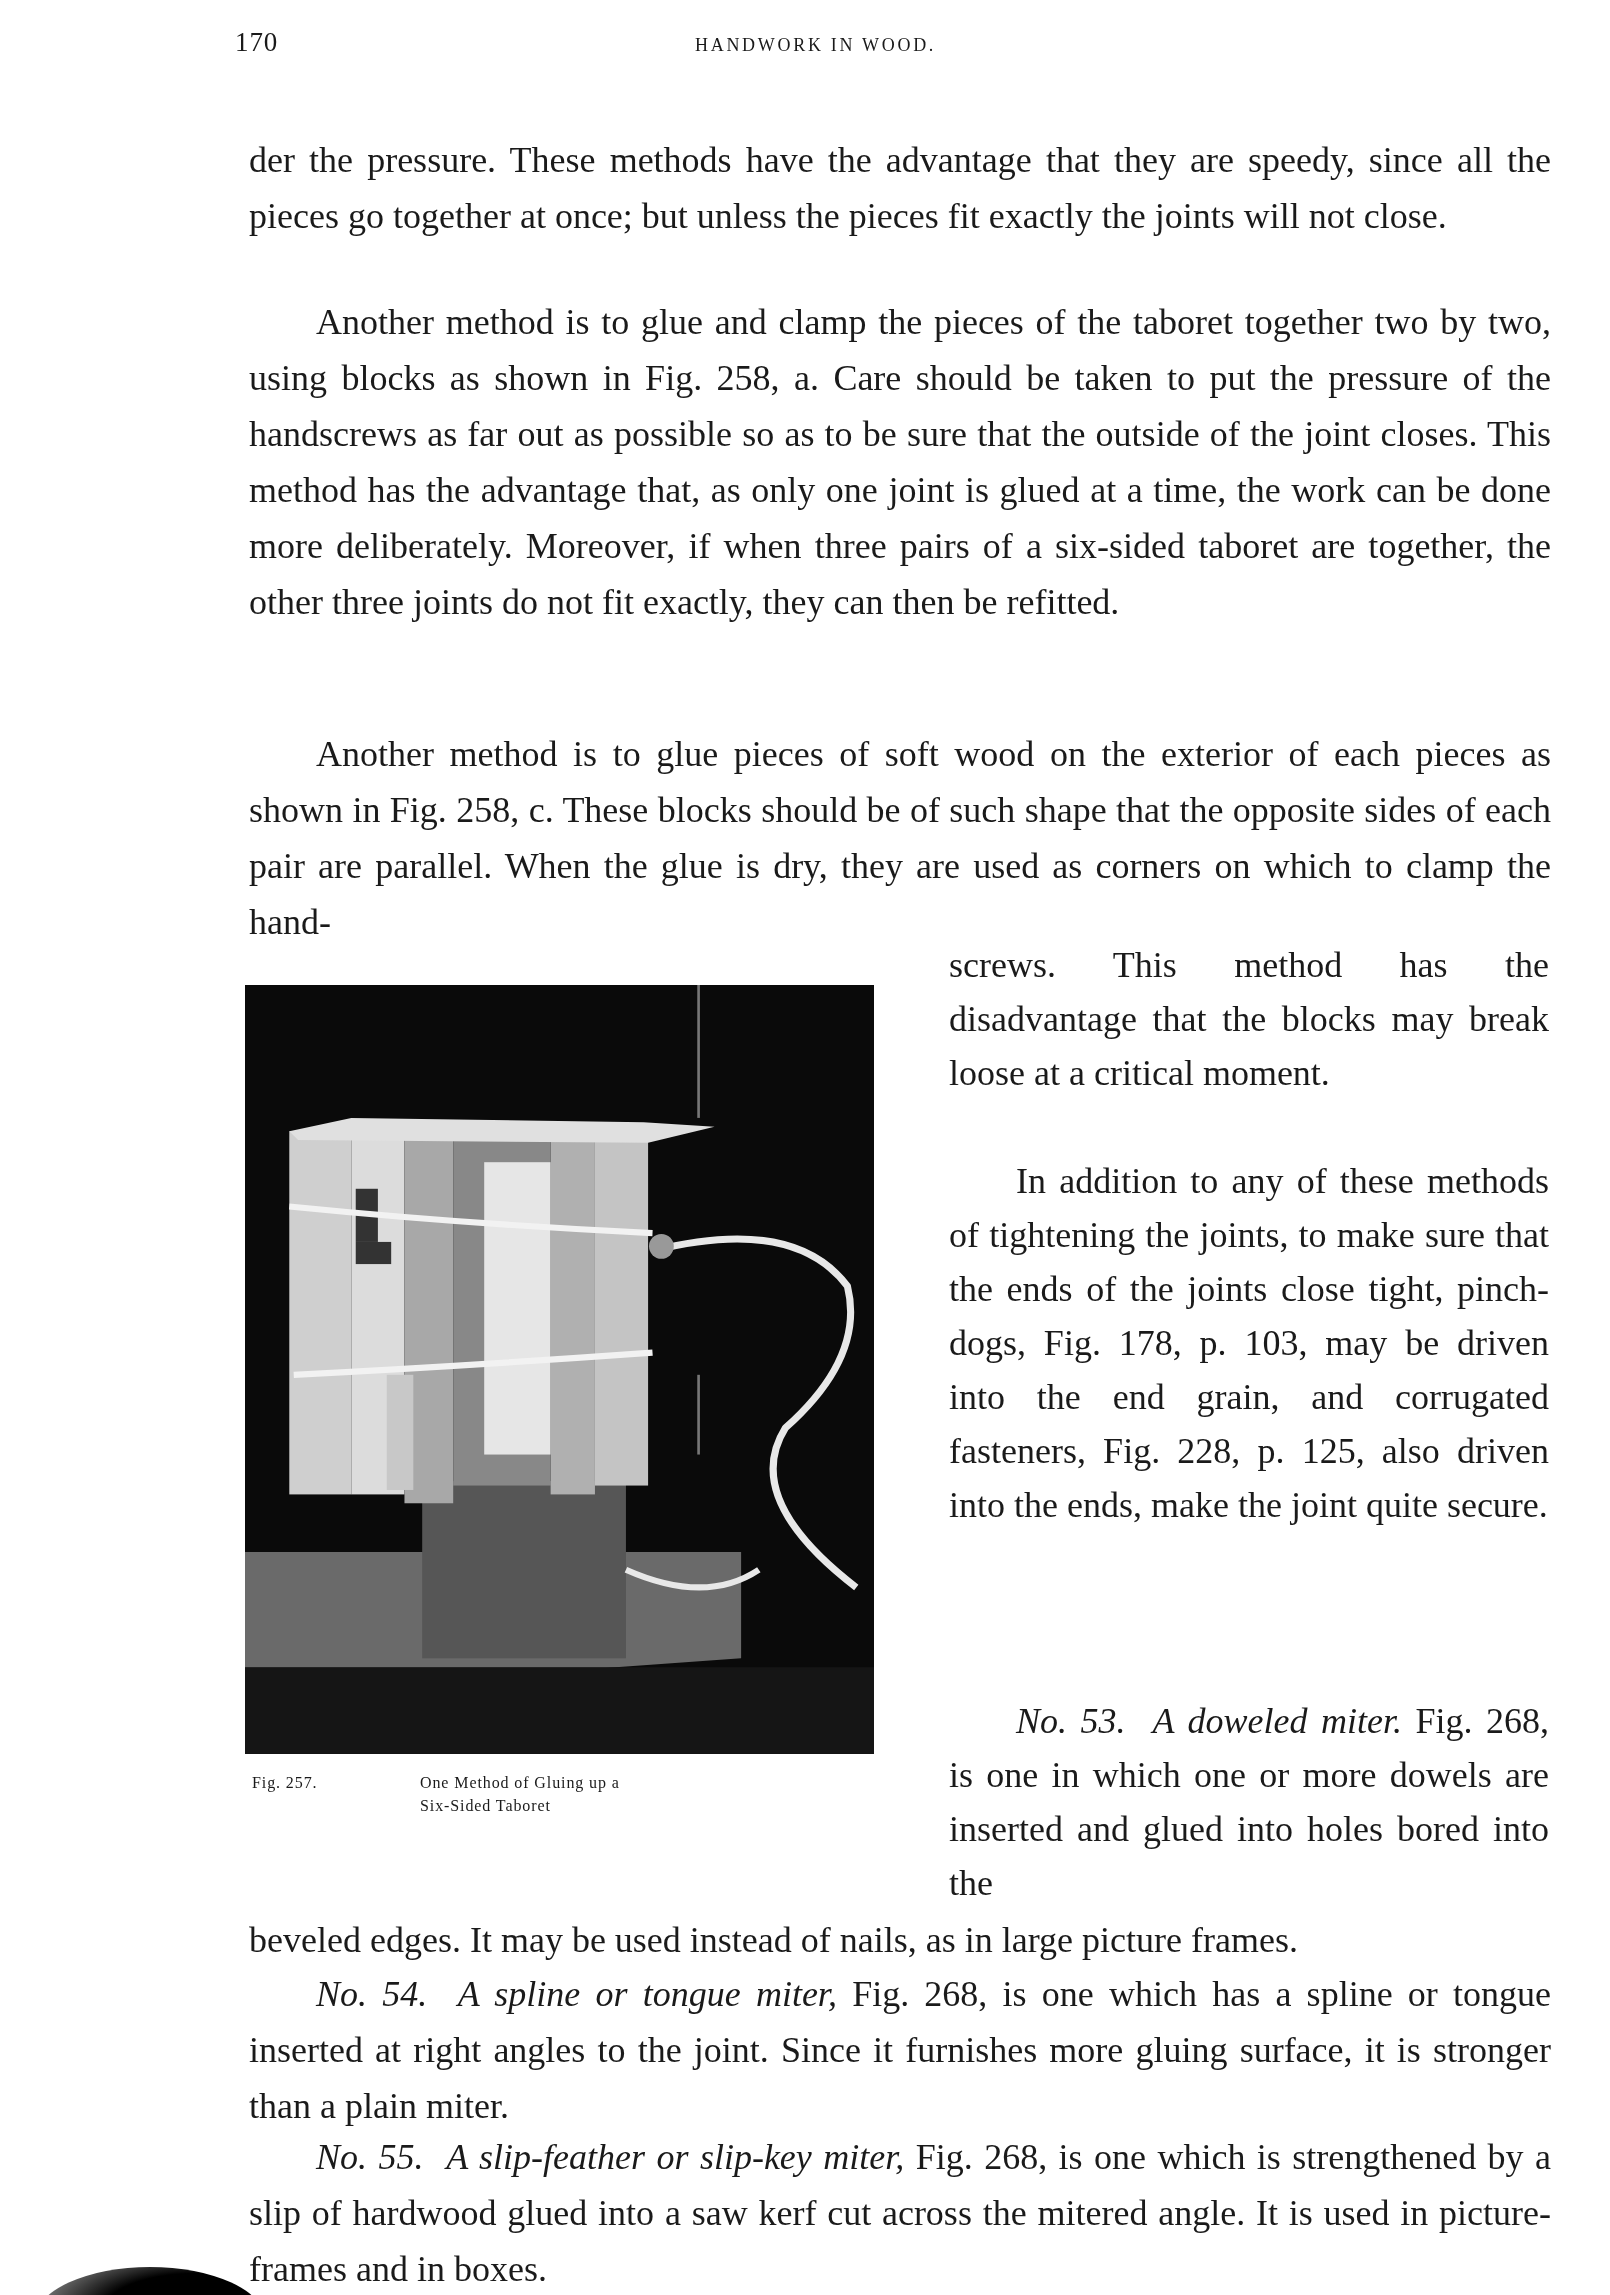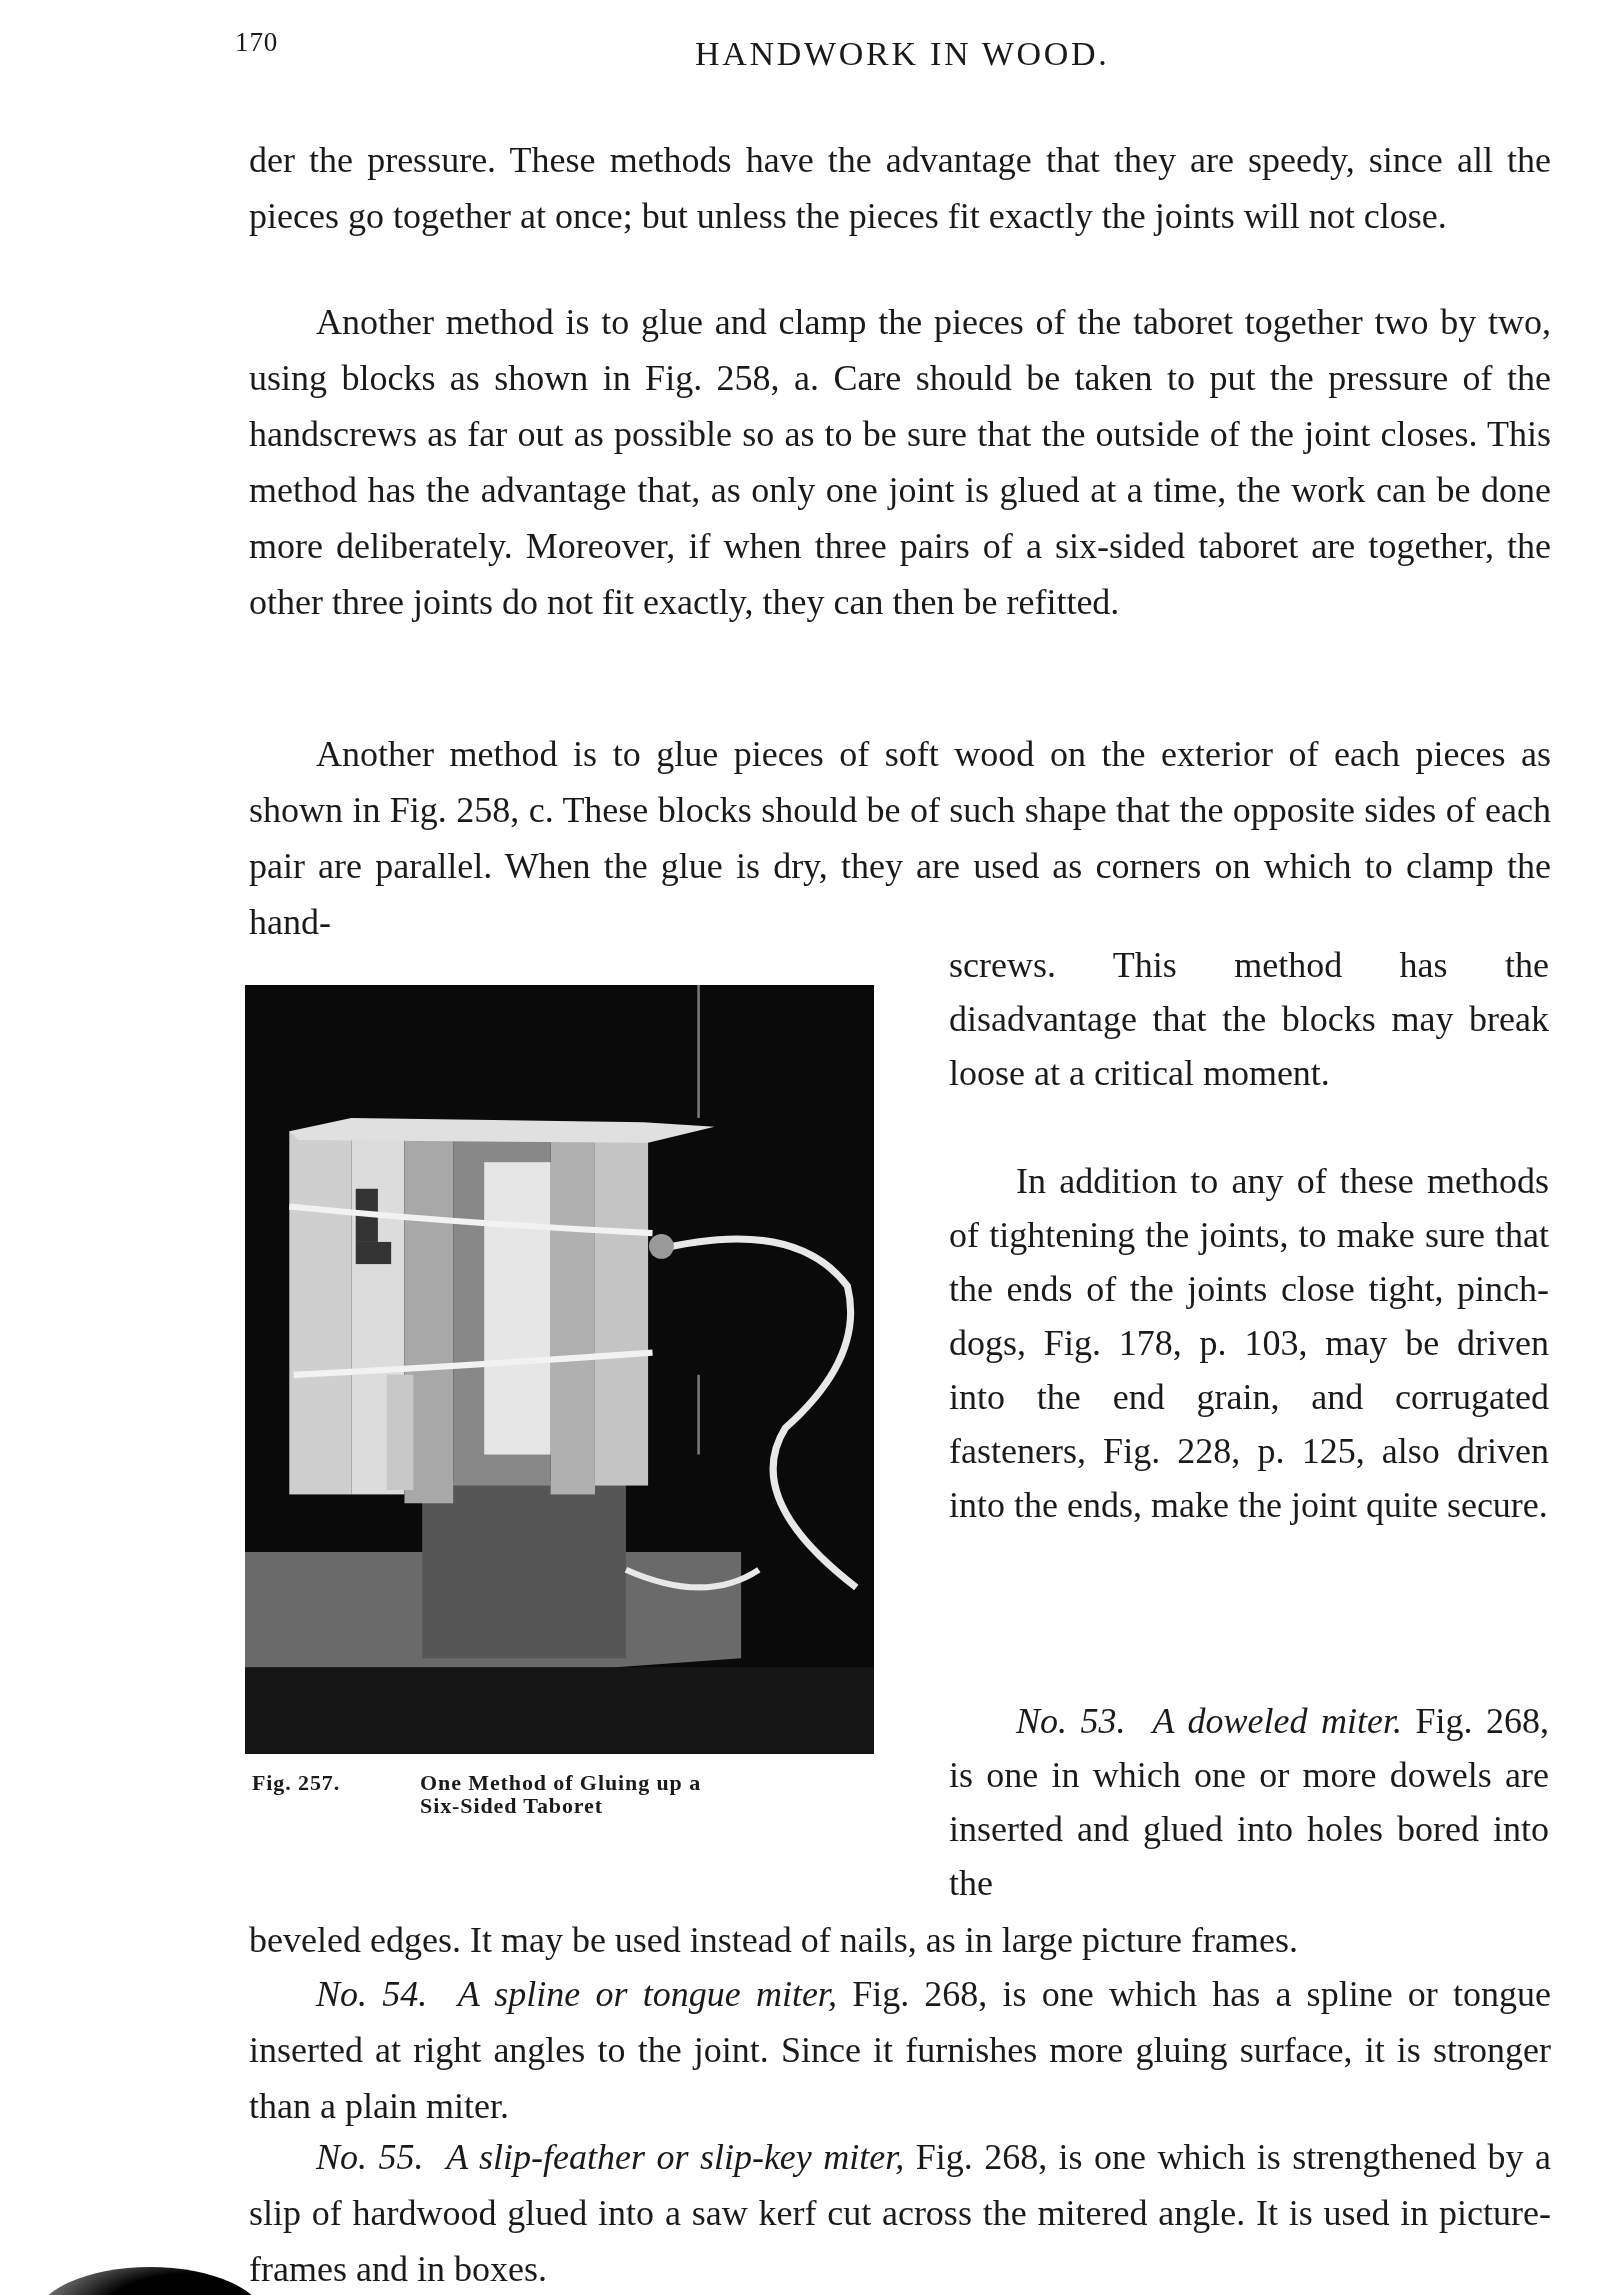--- a/index.html
+++ b/index.html
@@ -2,36 +2,36 @@
 <html style="font-size:14px"><head>
   <meta charset="utf-8">
   <style>
     html, body { margin: 0; padding: 0; }
     body {
       width: 1611px; height: 2295px; position: relative; overflow: hidden;
       background: #ffffff; color: #1a1a1a;
       font-family: "Liberation Serif", "DejaVu Serif", serif;
     }
     .page-number { position: absolute; left: 235px; top: 26.6px; font-size: 27px; letter-spacing: 0.9px; }
-    .running-head { position: absolute; left: 695px; top: 35px; font-size: 34px; letter-spacing: 2.7px; }
+    .running-head { position: absolute; left: 695px; top: 35px; font-size: 18px; letter-spacing: 2.7px; }
     .text {
       position: absolute; left: 237px; width: 1302px;
       font-size: 36px; line-height: 56px; text-align: justify;
       text-align-last: auto; margin: 12px;
     }
     .p { margin: 0; text-indent: 0; }
     .indent { text-indent: 67px; }
     .col-right {
       position: absolute; left: 941px; width: 600px;
       font-size: 36px; line-height: 54px; text-align: justify; margin: 8px;
     }
     .figure { position: absolute; left: 245px; top: 985px; width: 629px; height: 769px; background: #0a0a0a; overflow: hidden; }
     .caption {
       position: absolute; left: 252px; top: 1771px; width: 620px;
-      font-size: 22px; line-height: 23px; letter-spacing: 0.9px; font-weight: bold;
+      font-size: 16px; line-height: 23px; letter-spacing: 0.9px;
     }
     .caption .num { display: inline-block; width: 168px; }
     .caption .line2 { padding-left: 168px; }
     em { }
     .blob { position: absolute; left: 35px; top: 2267px; width: 230px; height: 106px; border-radius: 50%;
       background: radial-gradient(ellipse at 70% 40%, #000 40%, #777 70%, #fff 85%); }
   </style>
 </head>
 <body>
 

